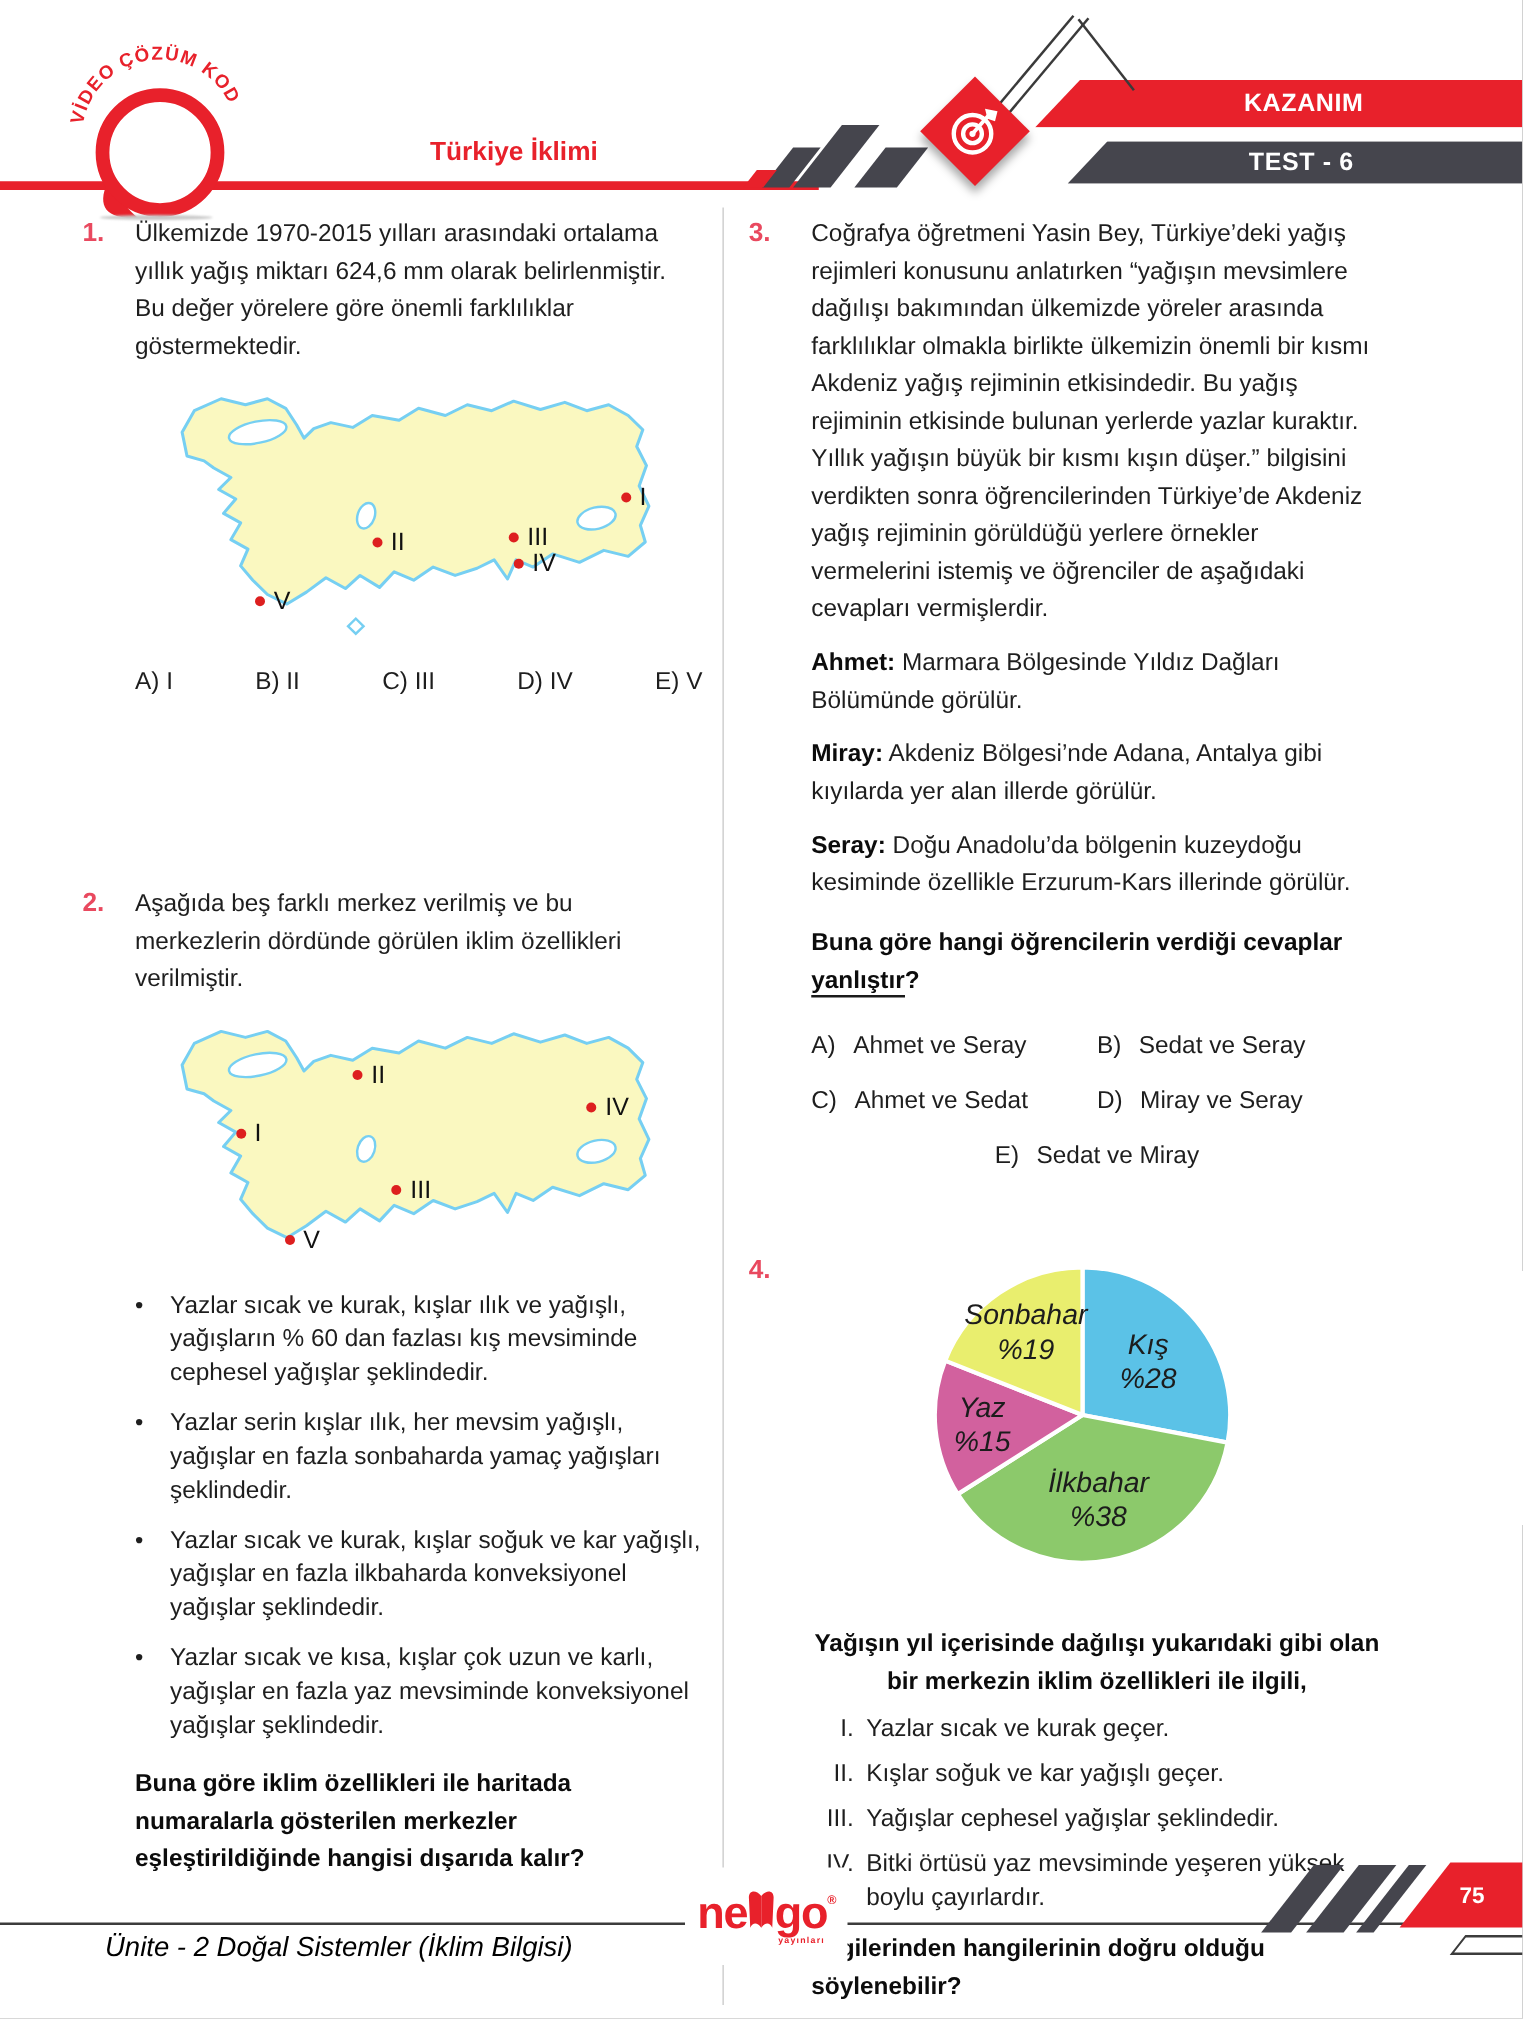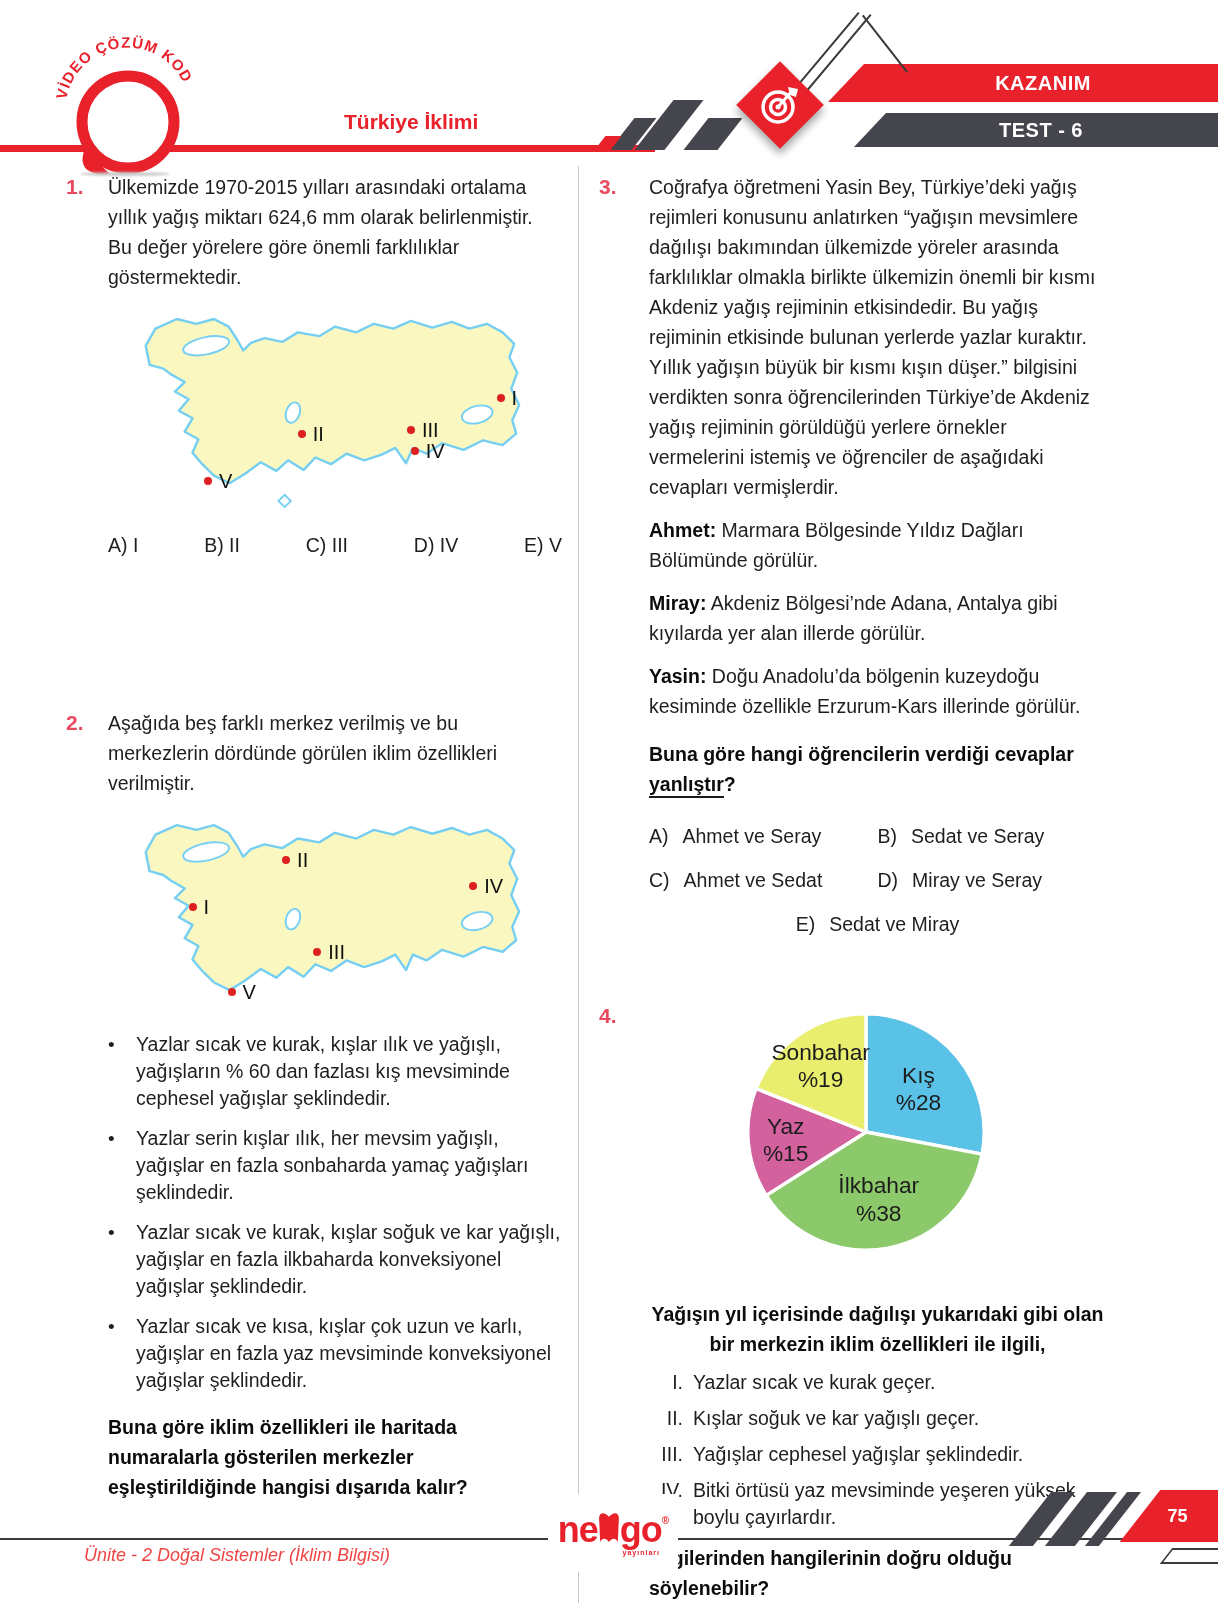--- a/index.html
+++ b/index.html
@@ -74,32 +74,32 @@
 
   
   .answers p { margin-top:13px; }
   .ans-name { font-weight:bold; color:#0c0c0c; }
   .opt-grid { display:grid; grid-template-columns:1fr 1fr; row-gap:14px; margin-top:22px;
               font-size:19.5px; }
   .opt-item { display:flex; gap:14px; }
   .opt-center { display:flex; justify-content:center; gap:14px; margin-top:14px; font-size:19.5px; }
 
   
-  .pie-wrap { width:250px; margin:6px 0 0 92px; }
+  .pie-wrap { width:250px; margin:6px 0 0 92px;font-style:italic; }
   .pie-label { font-size:20px; fill:#1c1c1c; }
   .roman-list { margin-top:10px; }
   .roman-item { display:grid; grid-template-columns:44px 1fr; margin-bottom:9px;
                 font-size:19.5px; line-height:27px; }
   .roman-item .rn { text-align:right; padding-right:10px; }
   .mt18 { margin-top:18px; }
 
   
   .footer-line { position:absolute; left:0; top:1538px; width:1150px; height:2px; background:#3c3c3c; }
-  .footer-unit { position:absolute; left:84px; top:1545px; font-style:italic; font-size:18px;
-                 color:#ef4444; }
+  .footer-unit { position:absolute; left:84px; top:1545px; font-style:italic; font-size:22px;
+                 color:#000000; }
   .logo { position:absolute; left:548px; top:1494px; width:130px; height:78px; background:#fff;
           display:flex; flex-direction:column; align-items:center; justify-content:center; }
   .logo-row { display:flex; align-items:center; color:#e8212b; font-weight:bold; font-size:36px;
               letter-spacing:-1px; line-height:1; }
   .logo-row sup { font-size:10px; margin-top:-18px; }
   .logo-sub { color:#e8212b; font-size:7px; font-weight:bold; letter-spacing:1px;
               align-self:flex-end; margin-right:18px; }
   .f-par { position:absolute; transform:skewX(-38deg); }
   .f-d1 { left:1030px; top:1492px; width:24px; height:54px; background:#45454d; }
   .f-d2 { left:1066px; top:1492px; width:30px; height:54px; background:#45454d; }
@@ -274,21 +274,21 @@
     <div class="col-right">
 
       <div class="q">
         <div class="q-num">3.</div>
         <div class="q-body">
           <p>Coğrafya öğretmeni Yasin Bey, Türkiye’deki yağış rejimleri konusunu anlatırken “yağışın mevsimlere dağılışı bakımından ülkemizde yöreler arasında farklılıklar olmakla birlikte ülkemizin önemli bir kısmı Akdeniz yağış rejiminin etkisindedir. Bu yağış rejiminin etkisinde bulunan yerlerde yazlar kuraktır. Yıllık yağışın büyük bir kısmı kışın düşer.” bilgisini verdikten sonra öğrencilerinden Türkiye’de Akdeniz yağış rejiminin görüldüğü yerlere örnekler vermelerini istemiş ve öğrenciler de aşağıdaki cevapları vermişlerdir.</p>
 
           <div class="answers">
             <p><span class="ans-name">Ahmet:</span><span> Marmara Bölgesinde Yıldız Dağları Bölümünde görülür.</span></p>
             <p><span class="ans-name">Miray:</span><span> Akdeniz Bölgesi’nde Adana, Antalya gibi kıyılarda yer alan illerde görülür.</span></p>
-            <p><span class="ans-name">Yasin:</span><span> Doğu Anadolu’da bölgenin kuzeydoğu kesiminde özellikle Erzurum-Kars illerinde görülür.</span></p>
+            <p><span class="ans-name">Seray:</span><span> Doğu Anadolu’da bölgenin kuzeydoğu kesiminde özellikle Erzurum-Kars illerinde görülür.</span></p>
           </div>
 
           <p class="stem mt18"><span>Buna göre hangi öğrencilerin verdiği cevaplar </span><span class="u">yanlıştır</span><span>?</span></p>
 
           <div class="opt-grid">
             <div class="opt-item">
                 <span>A)</span>
                 <span>Ahmet ve Seray</span>
               </div>
             <div class="opt-item">

